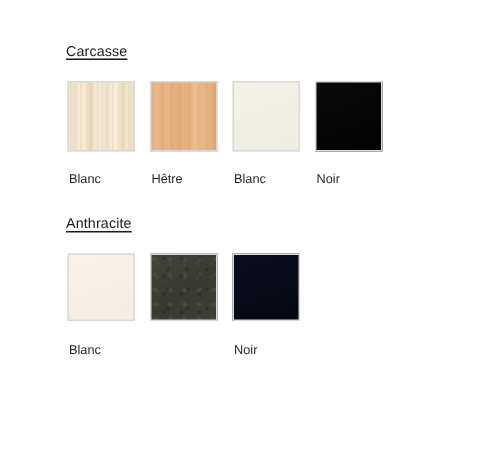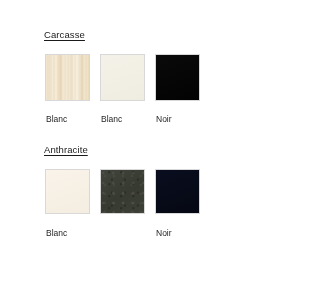--- a/index.html
+++ b/index.html
@@ -176,20 +176,24 @@
   <div class="section section-carcasse">
     <div class="section-title">Carcasse</div>
 
     <div class="swatch-row">
 
       <div class="swatch-cell">
         <span class="swatch fill-acacia"></span>
         <span class="swatch-label">Blanc</span>
       </div>
 
+      <div class="swatch-cell">
+        <span class="swatch fill-hetre"></span>
+        <span class="swatch-label">Hêtre</span>
+      </div>
 
       <div class="swatch-cell">
         <span class="swatch fill-blanc-carcasse"></span>
         <span class="swatch-label">Blanc</span>
       </div>
 
       <div class="swatch-cell last">
         <span class="swatch fill-noir-carcasse"></span>
         <span class="swatch-label">Noir</span>
       </div>

